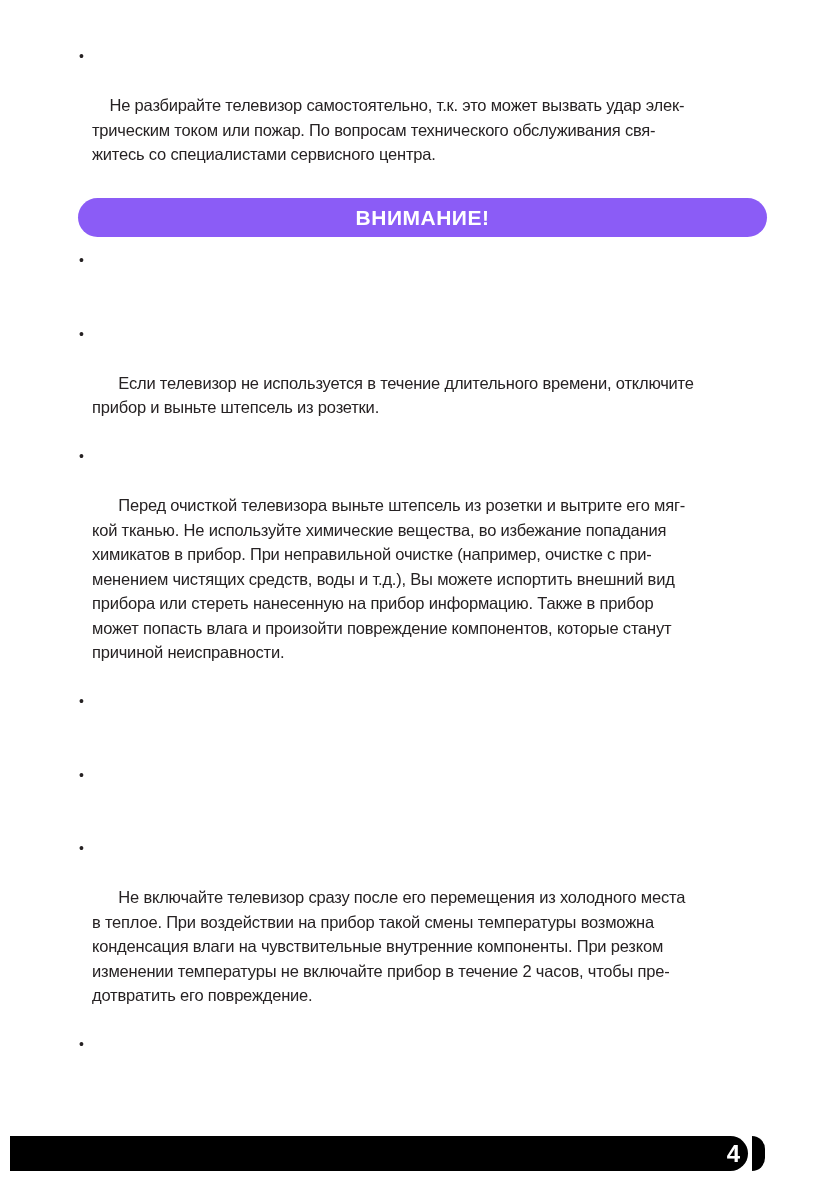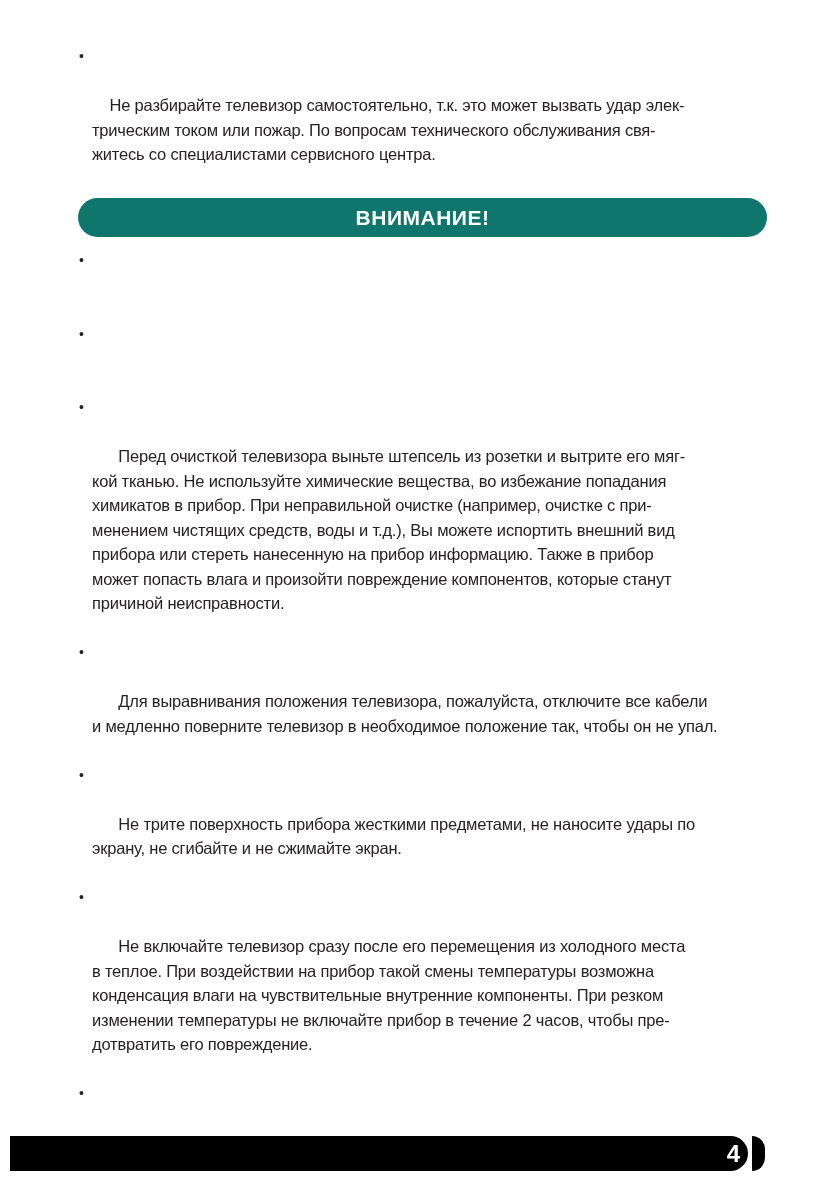--- a/index.html
+++ b/index.html
@@ -21,21 +21,21 @@
   }
 
   .bullet-item { position: relative; padding-left: 14px; }
   .bullet-marker {
     position: absolute; left: 1px; top: 0;
     font-size: 14px; line-height: 24.5px;
   }
 
   .warning-banner {
     height: 39px;
-    background: #0f766e;
+    background: #8b5cf6;
     border-radius: 19.5px;
     display: flex; align-items: center; justify-content: center;
     margin: 7px 0 11px 0;
   }
   .warning-banner-label {
     color: #ffffff;
     font-weight: bold;
     font-size: 21px;
     letter-spacing: 0.5px;
   }
@@ -77,40 +77,38 @@
   <div class="warning-banner">
     <span class="warning-banner-label">ВНИМАНИЕ!</span>
   </div>
 
   <div>
     <div class="bullet-item body-text">
       <span class="bullet-marker">•</span>
     </div>
     <div class="bullet-item body-text">
       <span class="bullet-marker">•</span>
+      <span>Если телевизор не используется в течение длительного времени, отключите
+прибор и выньте штепсель из розетки.</span>
     </div>
     <div class="bullet-item body-text">
       <span class="bullet-marker">•</span>
       <span>Перед очисткой телевизора выньте штепсель из розетки и вытрите его мяг-
 кой тканью. Не используйте химические вещества, во избежание попадания
 химикатов в прибор. При неправильной очистке (например, очистке с при-
 менением чистящих средств, воды и т.д.), Вы можете испортить внешний вид
 прибора или стереть нанесенную на прибор информацию. Также в прибор
 может попасть влага и произойти повреждение компонентов, которые станут
 причиной неисправности.</span>
     </div>
     <div class="bullet-item body-text">
       <span class="bullet-marker">•</span>
-      <span>Для выравнивания положения телевизора, пожалуйста, отключите все кабели
-и медленно поверните телевизор в необходимое положение так, чтобы он не упал.</span>
     </div>
     <div class="bullet-item body-text">
       <span class="bullet-marker">•</span>
-      <span>Не трите поверхность прибора жесткими предметами, не наносите удары по
-экрану, не сгибайте и не сжимайте экран.</span>
     </div>
     <div class="bullet-item body-text">
       <span class="bullet-marker">•</span>
       <span>Не включайте телевизор сразу после его перемещения из холодного места
 в теплое. При воздействии на прибор такой смены температуры возможна
 конденсация влаги на чувствительные внутренние компоненты. При резком
 изменении температуры не включайте прибор в течение 2 часов, чтобы пре-
 дотвратить его повреждение.</span>
     </div>
     <div class="bullet-item body-text">

